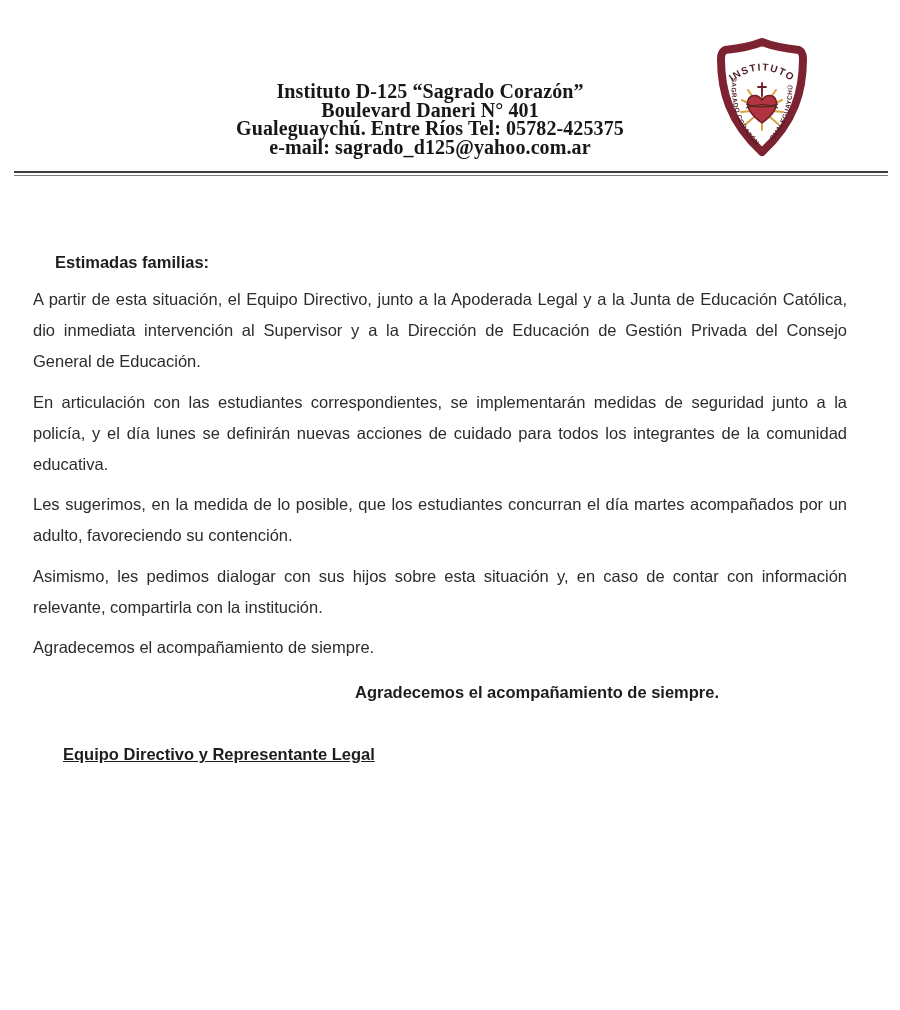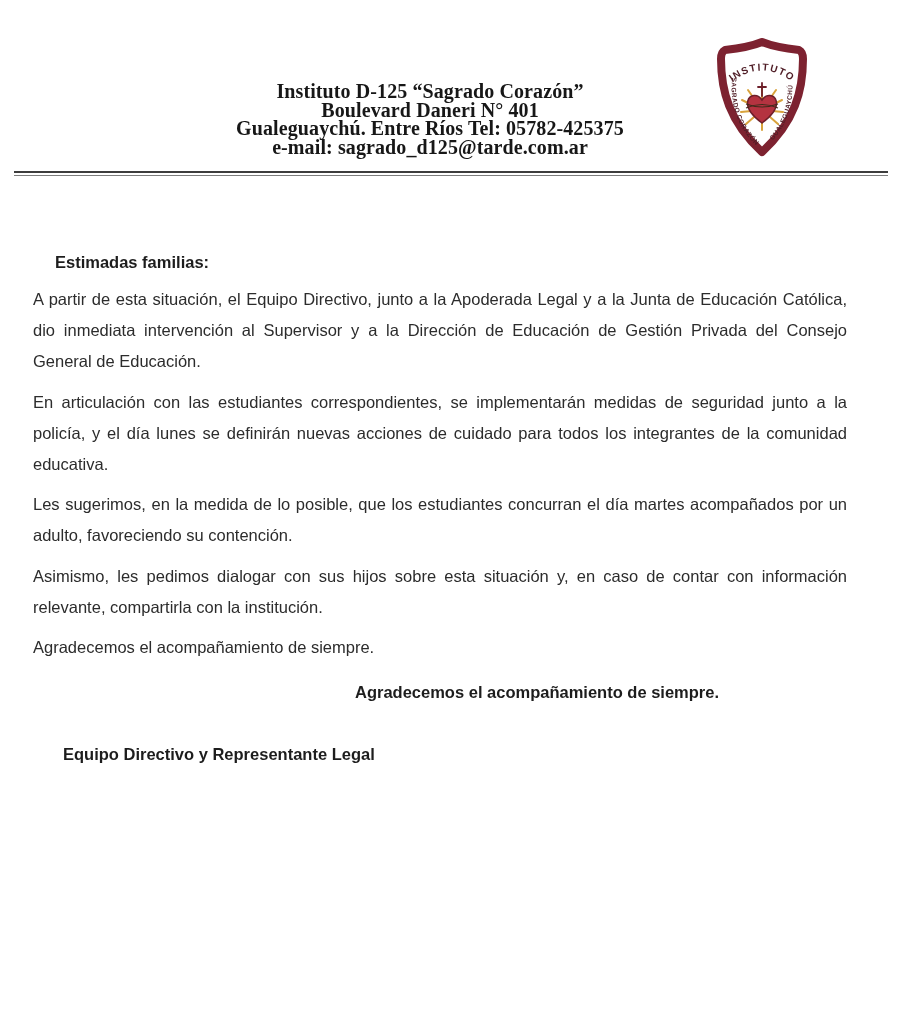--- a/index.html
+++ b/index.html
@@ -72,32 +72,33 @@
     font-weight: bold;
     color: #1d1d1d;
     margin: 18px 0 0 322px;
     line-height: 22px;
   }
   .signature {
     font-weight: bold;
     color: #1d1d1d;
     margin: 40px 0 0 30px;
     line-height: 22px;
+    text-decoration: underline;
   }
 </style>
 </head>
 <body>
 
 <div class="page">
 
   <div class="header-block">
     <div>Instituto D-125 “Sagrado Corazón”</div>
     <div>Boulevard Daneri N° 401</div>
     <div>Gualeguaychú. Entre Ríos Tel: 05782-425375</div>
-    <div>e-mail: sagrado_d125@tarde.com.ar</div>
+    <div>e-mail: sagrado_d125@yahoo.com.ar</div>
   </div>
 
   <div class="logo">
     <svg viewBox="0 0 100 120" width="100" height="120" aria-hidden="true">
 
       <path d="M50 4 C38 9 22 11 13 12 Q9 14 9 21 C9 52 17 84 50 114 C83 84 91 52 91 21 Q91 14 87 12 C78 11 62 9 50 4 Z" fill="#ffffff" stroke="#7d2230" stroke-width="8" stroke-linejoin="round"></path>
 
       <g stroke="#d9a33c" stroke-width="2" stroke-linecap="round">
         <line x1="50" y1="72" x2="50" y2="48"></line>
         <line x1="50" y1="72" x2="64" y2="52"></line>

